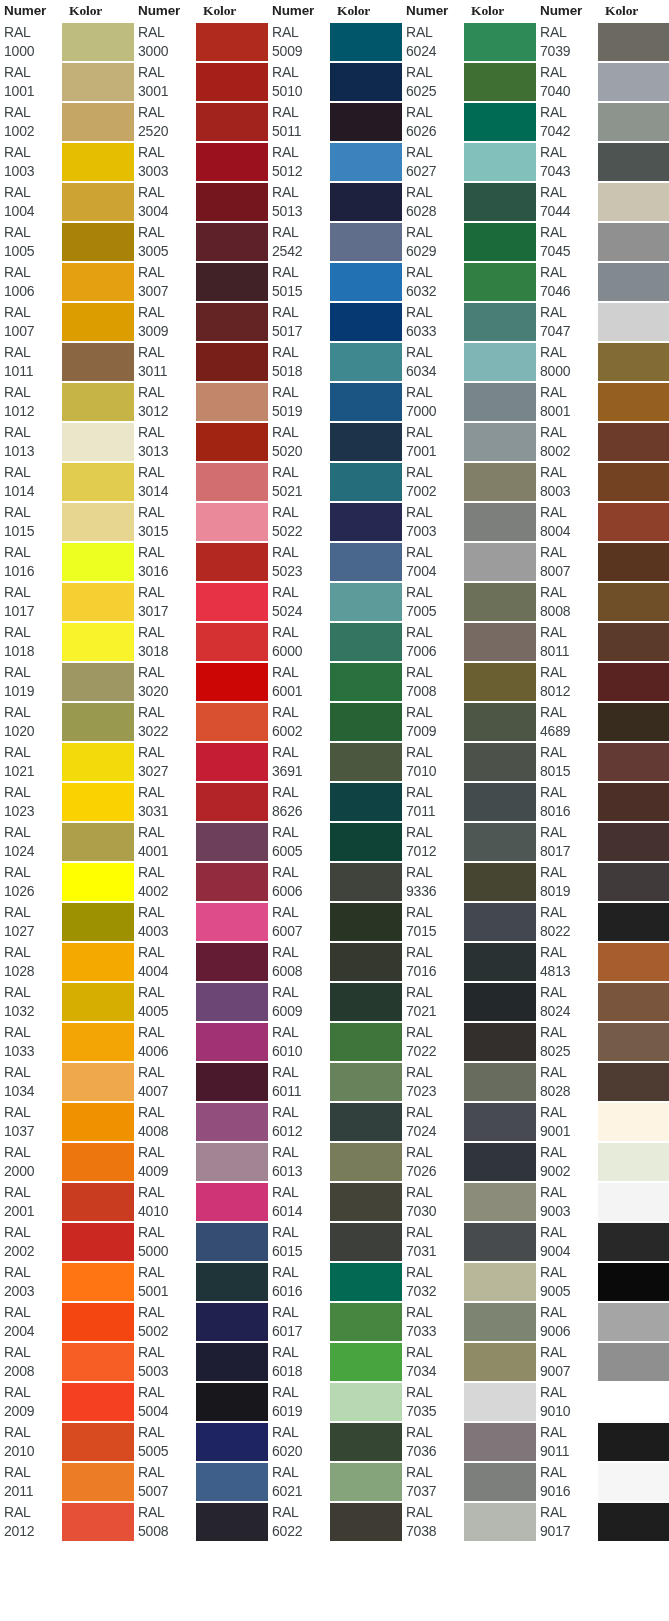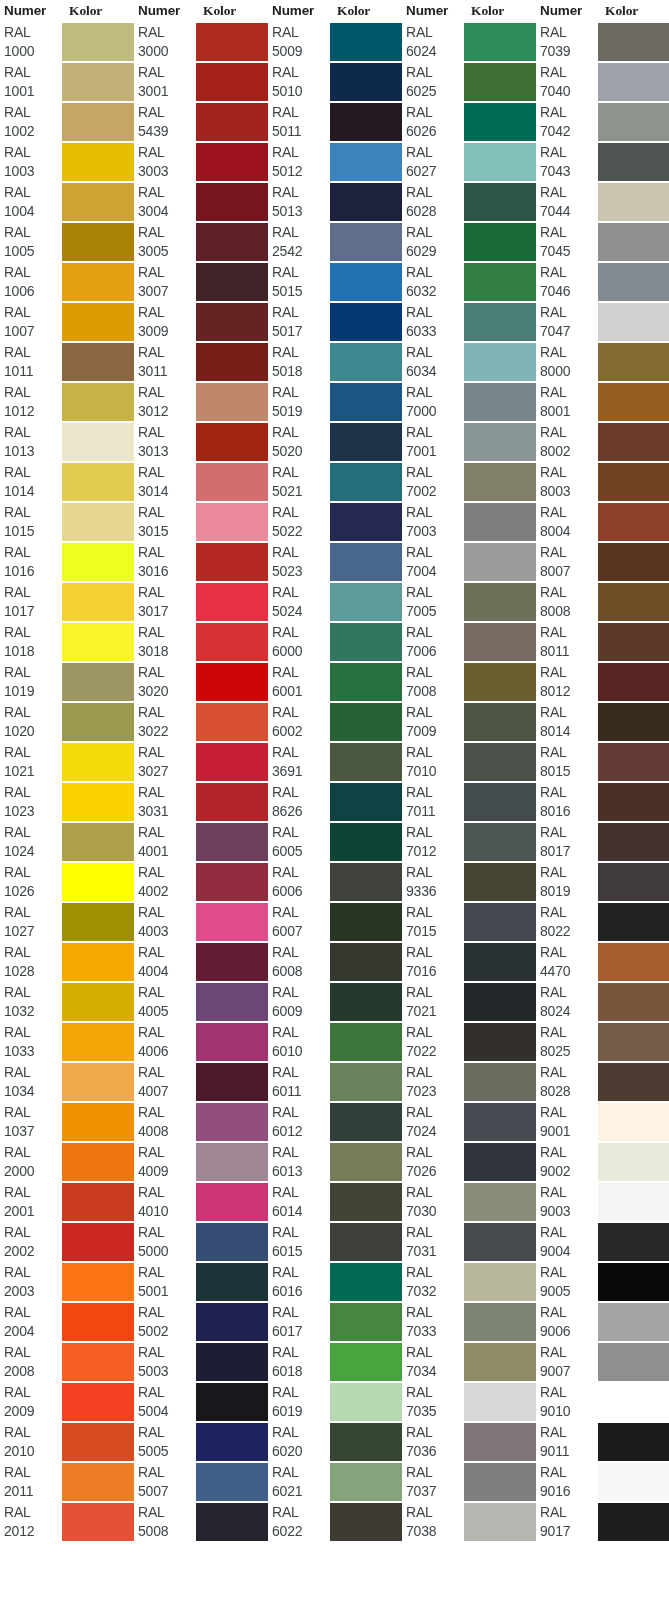--- a/index.html
+++ b/index.html
@@ -170,21 +170,21 @@
         <tr class="data-row">
           <td class="num">
             <span class="ln">RAL</span>
             <span class="ln">1002</span>
           </td>
           <td class="swatch">
             <span class="chip" style="background: rgb(198, 166, 100);"></span>
           </td>
           <td class="num">
             <span class="ln">RAL</span>
-            <span class="ln">5439</span>
+            <span class="ln">2520</span>
           </td>
           <td class="swatch">
             <span class="chip" style="background: rgb(162, 35, 29);"></span>
           </td>
           <td class="num">
             <span class="ln">RAL</span>
             <span class="ln">5011</span>
           </td>
           <td class="swatch">
             <span class="chip" style="background: rgb(35, 26, 36);"></span>
@@ -746,21 +746,21 @@
           </td>
           <td class="num">
             <span class="ln">RAL</span>
             <span class="ln">7009</span>
           </td>
           <td class="swatch">
             <span class="chip" style="background: rgb(77, 86, 69);"></span>
           </td>
           <td class="num">
             <span class="ln">RAL</span>
-            <span class="ln">8014</span>
+            <span class="ln">4689</span>
           </td>
           <td class="swatch">
             <span class="chip" style="background: rgb(56, 44, 30);"></span>
           </td>
         </tr>
         <tr class="data-row">
           <td class="num">
             <span class="ln">RAL</span>
             <span class="ln">1021</span>
           </td>
@@ -968,21 +968,21 @@
           </td>
           <td class="num">
             <span class="ln">RAL</span>
             <span class="ln">7016</span>
           </td>
           <td class="swatch">
             <span class="chip" style="background: rgb(41, 49, 51);"></span>
           </td>
           <td class="num">
             <span class="ln">RAL</span>
-            <span class="ln">4470</span>
+            <span class="ln">4813</span>
           </td>
           <td class="swatch">
             <span class="chip" style="background: rgb(166, 94, 46);"></span>
           </td>
         </tr>
         <tr class="data-row">
           <td class="num">
             <span class="ln">RAL</span>
             <span class="ln">1032</span>
           </td>

